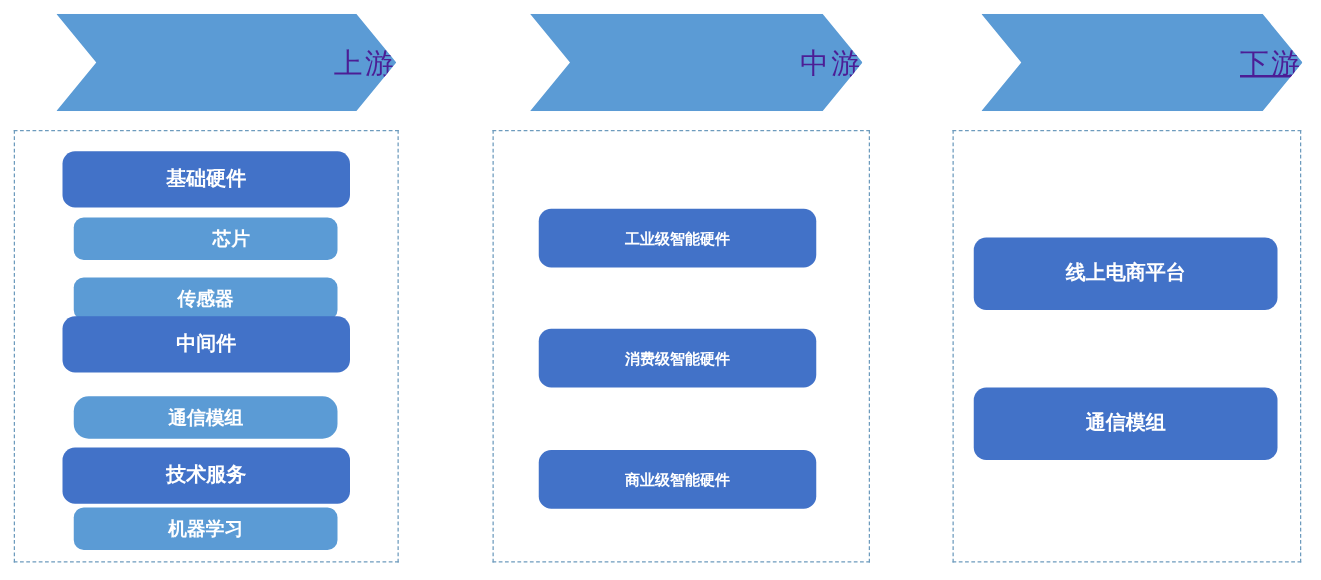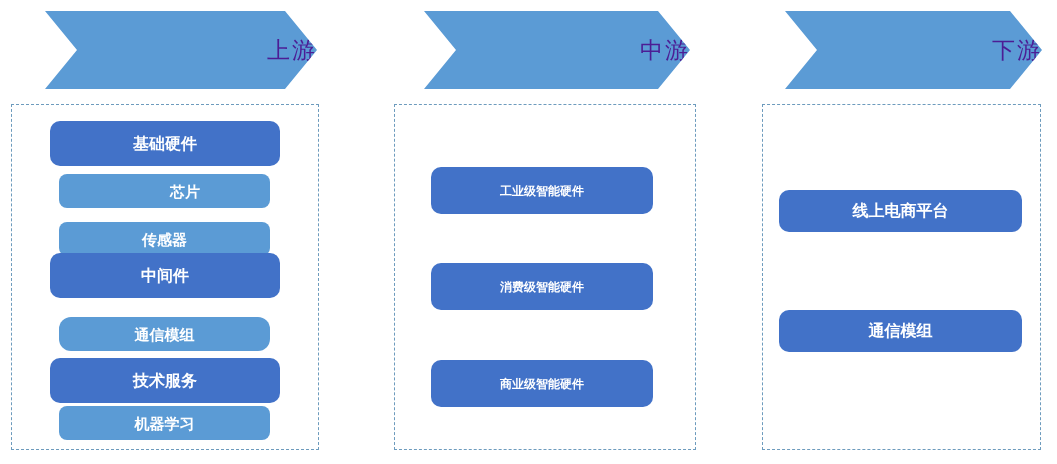--- a/index.html
+++ b/index.html
@@ -25,21 +25,21 @@
     justify-content: flex-end;
     color: #4c1d95;
     font-size: 23px;
     font-weight: 400;
     letter-spacing: 2px;
     -webkit-clip-path: polygon(0 0, calc(100% - 32px) 0, 100% 50%, calc(100% - 32px) 100%, 0 100%, 32px 50%);
     clip-path: polygon(0 0, calc(100% - 32px) 0, 100% 50%, calc(100% - 32px) 100%, 0 100%, 32px 50%);
   }
   .chev-1 { left: 45px;  top: 11px; width: 272px; }
   .chev-2 { left: 424px; top: 11px; width: 266px; }
-  .chev-3 { left: 785px; top: 11px; width: 257px; }
+  .chev-3 { left: 785px; top: 11px; width: 257px; text-decoration: underline; }
 
   
   .panel {
     position: absolute;
     top: 104px;
     height: 346px;
     border: 1px dashed #6d9bbd;
     box-sizing: border-box;
   }
   .panel-1 { left: 11px;  width: 308px; }
@@ -74,21 +74,21 @@
   .up-6 { top: 358px; }
   .up-7 { top: 406px; }
 
   
   .mid { left: 431px; width: 222px; height: 47px; font-size: 12px; border-radius: 10px; }
   .mid-1 { top: 167px; }
   .mid-2 { top: 263px; }
   .mid-3 { top: 360px; }
 
   
-  .down { left: 779px; width: 243px; height: 42px; font-size: 16px; border-radius: 10px; }
+  .down { left: 779px; width: 243px; height: 58px; font-size: 16px; border-radius: 10px; }
   .down-1 { top: 190px; }
   .down-2 { top: 310px; }
 </style>
 </head>
 <body>
 
 <div class="chevron chev-1">
   <span>上游</span>
 </div>
 

